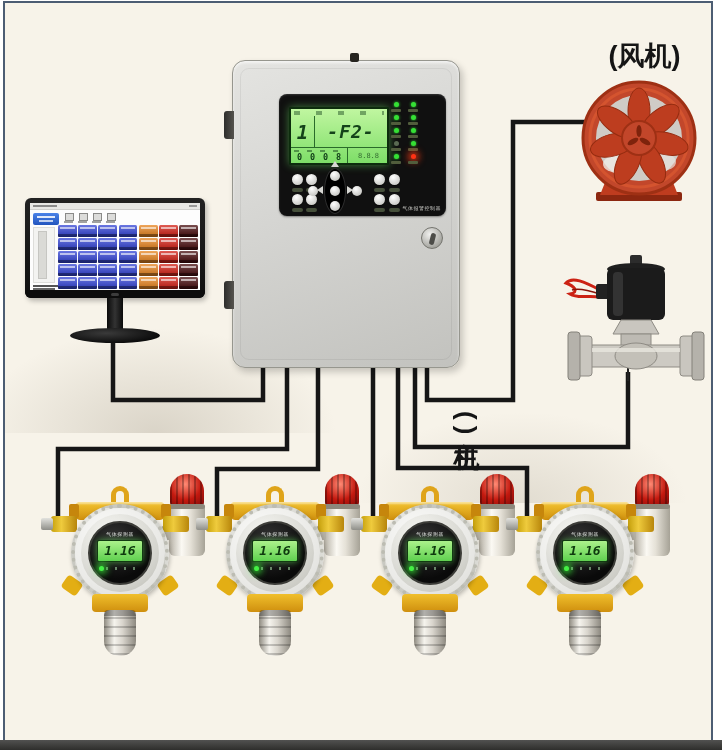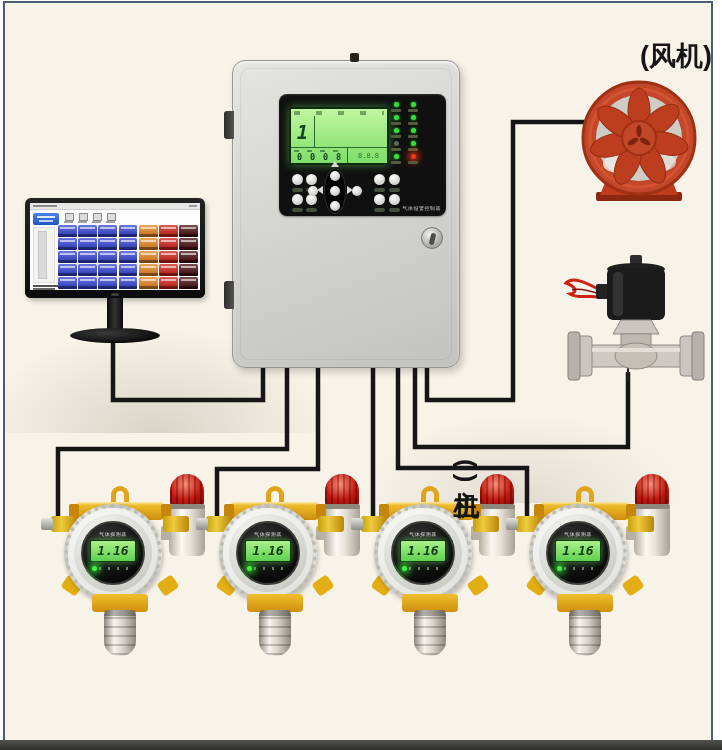--- a/index.html
+++ b/index.html
@@ -126,21 +126,21 @@
   .topbar::before,.topbar::after{content:"";position:absolute;top:2px;width:10px;height:14px;background:#c6860c;border-radius:2px;}
   .topbar::before{left:-6px;} .topbar::after{right:-6px;}
   .conn{position:absolute;top:46px;width:26px;height:16px;border-radius:3px;
      background:linear-gradient(90deg,#c59f0c,#efcb3d 40%,#b8860b);}
   .conn.left{left:-4px;} .conn.right{left:108px;}
   .conn.left::before{content:"";position:absolute;left:-10px;top:2px;width:12px;height:12px;border-radius:2px;
      background:linear-gradient(#e2e2de,#8f8f89);}
   .lug{position:absolute;width:18px;height:15px;background:#e3ae14;border-radius:4px;}
   .lug.l{left:8px;top:108px;transform:rotate(35deg);}
   .lug.r{left:104px;top:108px;transform:rotate(-35deg);}
-  .dbody{position:absolute;left:9px;top:34px;width:98px;height:98px;border-radius:50%;
+  .dbody{position:absolute;left:16px;top:34px;width:98px;height:98px;border-radius:50%;
      border:4px dotted #bcbcb2;background:radial-gradient(circle at 38% 30%,#f6f6f2,#d4d4ce 60%,#b2b2aa);
      box-shadow:inset 0 0 0 6px rgba(255,255,255,.5),1px 2px 4px rgba(0,0,0,.25);}
   .dface{position:absolute;left:13px;top:13px;width:64px;height:64px;border-radius:50%;border:2px solid #3c3c38;
      background:radial-gradient(circle at 40% 28%,#343434,#0a0a0a 70%);}
   .dlabel{position:absolute;left:0;top:8px;width:100%;text-align:center;font-size:5px;color:#ddd;letter-spacing:.5px;}
   .dlcd{position:absolute;left:7px;top:17px;width:46px;height:22px;border:1px solid #123b12;border-radius:2px;
      background:linear-gradient(#abf18b,#60d050);font-family:"DejaVu Sans Mono",monospace;
      font-size:13px;font-weight:bold;font-style:italic;color:#0e3a0e;text-align:center;line-height:20px;
      box-shadow:0 0 6px rgba(110,255,100,.5);}
   .dticks{position:absolute;left:16px;top:44px;width:32px;height:3px;opacity:.6;
@@ -148,21 +148,21 @@
   .ddot{position:absolute;left:9px;top:43px;width:5px;height:5px;border-radius:50%;background:#45f045;
      box-shadow:0 0 7px 3px rgba(60,255,60,.75);}
   .botbar{position:absolute;left:37px;top:124px;width:56px;height:18px;border-radius:4px;
      background:linear-gradient(#f0bf2c,#cf8f0e);}
   .sensor{position:absolute;left:49px;top:140px;width:32px;height:46px;border-radius:6px 6px 15px 15px;
      background:linear-gradient(90deg,#8e8a80,#f6f4ee 32%,#d9d5cd 58%,#8d8980);}
   .sensor::before{content:"";position:absolute;left:0;top:0;width:32px;height:6px;background:rgba(0,0,0,.28);border-radius:4px 4px 0 0;}
   .sensor::after{content:"";position:absolute;inset:0;border-radius:6px 6px 15px 15px;
      background:repeating-linear-gradient(180deg,transparent 0 7px,rgba(0,0,0,.20) 7px 9px);}
   
-  .cap{position:absolute;z-index:3;color:#151515;text-align:right;font-weight:600;}
+  .cap{position:absolute;z-index:3;color:#151515;text-align:center;font-weight:600;}
   #cap-pc{left:5px;top:140px;width:230px;font-size:16.5px;line-height:1.55;color:#6a3423;}
   #cap-fan{left:577px;top:38px;width:135px;font-size:27px;}
   #cap-valve{left:570px;top:222px;width:148px;font-size:26px;}
   #cap-main{left:450px;top:364px;height:120px;font-size:26px;writing-mode:vertical-rl;letter-spacing:2px;}
   #cap-det{left:225px;top:682px;width:270px;font-size:30px;}
 </style>
 </head>
 <body>
 
 <div id="canvas">
@@ -239,20 +239,21 @@
   </div>
 
   <div id="ctrlbox">
     <div class="hinge" id="hinge1"></div>
     <div class="hinge" id="hinge2"></div>
     <div id="topnub"></div>
     <div id="panel">
       <div id="clcd">
         <div id="lcdtop"></div>
         <div id="lcdch">1</div>
+        <div id="lcdstat">-F2-</div>
         <div id="lcdbot">
           <div id="lcdcnt">
             <span>0</span>
             <span>0</span>
             <span>0</span>
             <span>8</span>
           </div>
           <div id="lcdaux">8.8.8</div>
         </div>
       </div>

